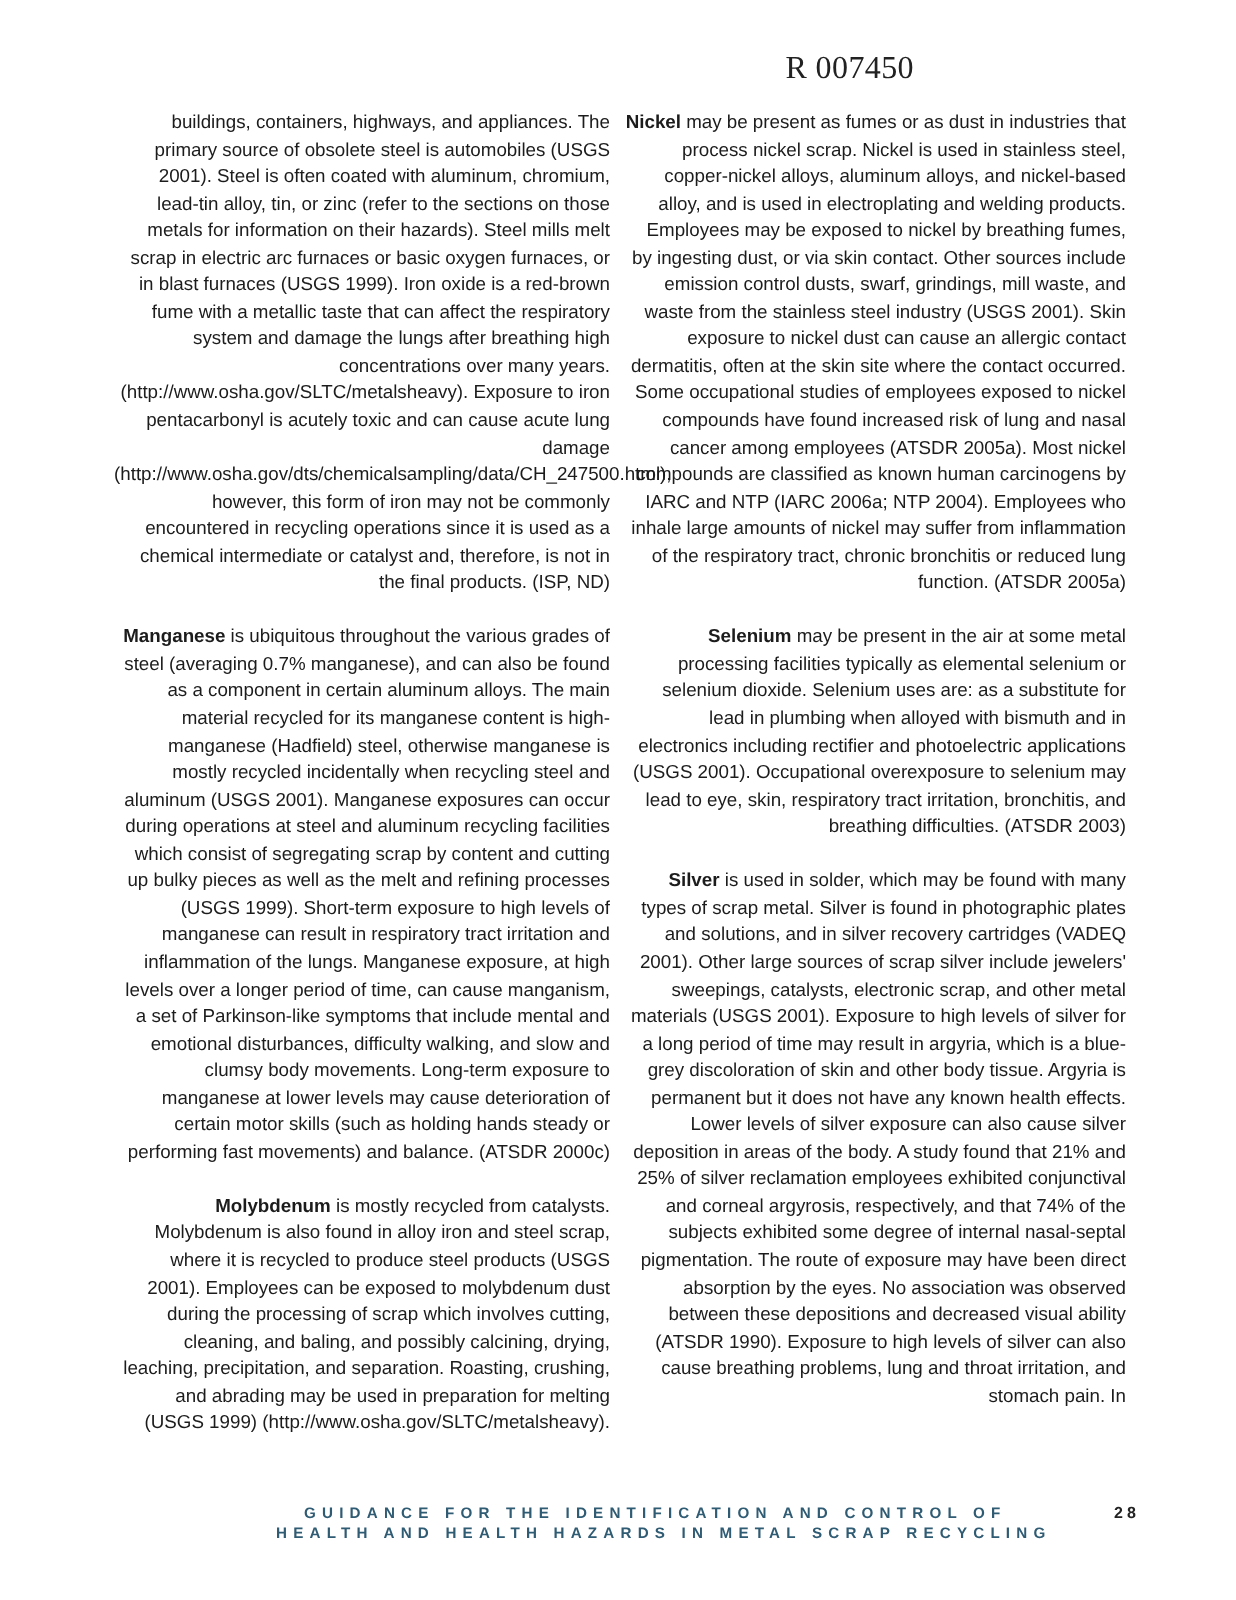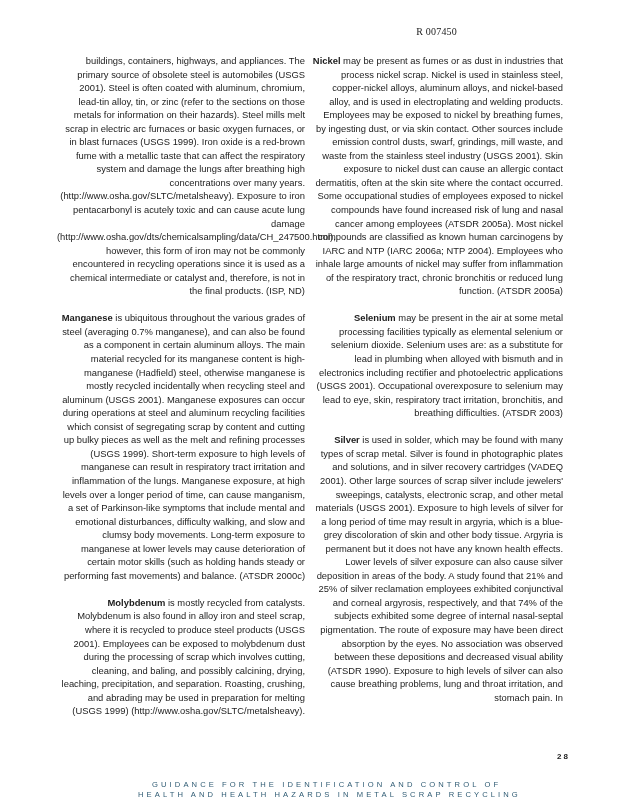--- a/index.html
+++ b/index.html
@@ -1,24 +1,24 @@
 <!DOCTYPE html>
 <html><head>
 <meta charset="utf-8">
 <style>
   html, body { margin: 0; padding: 0; background: #ffffff; }
   body { width: 618px; height: 800px; position: relative; overflow: hidden; font-family: "Liberation Sans", sans-serif; color: #1a1a1a; }
-  .bates { position: absolute; top: 26px; right: 161px; font-family: "Liberation Serif", serif; font-size: 10px; color: #222; letter-spacing: 0.2px; }
+  .bates { position: absolute; top: 26px; right: 161px; font-family: "Liberation Serif", serif; font-size: 16px; color: #222; letter-spacing: 0.2px; }
   .col { position: absolute; top: 54px; width: 248px; font-size: 9.4px; line-height: 13.55px; color: #1c1c1c; }
   .col.left { left: 57px; }
   .col.right { left: 311px; width: 252px; }
   .para { margin: 0 0 13.55px 0; text-align: right; }
   .para .lead { font-weight: bold; }
   .footer { position: absolute; left: 0; top: 752px; width: 618px; }
-  .footer .line1, .footer .line2 { position: absolute; font-size: 7.6px; font-weight: normal; letter-spacing: 3.1px; color: #2f5b73; white-space: nowrap; margin-top: 28px; }
+  .footer .line1, .footer .line2 { position: absolute; font-size: 7.6px; font-weight: bold; letter-spacing: 3.1px; color: #2f5b73; white-space: nowrap; }
   .footer .line1 { left: 152px; top: 0; }
   .footer .line2 { left: 138px; top: 10px; }
   .footer .pageno { position: absolute; left: 557px; top: 0; font-size: 8px; font-weight: bold; color: #222; letter-spacing: 2px; }
 </style>
 </head>
 <body>
 
 <div class="bates">R 007450</div>
 
 <div class="col left">

